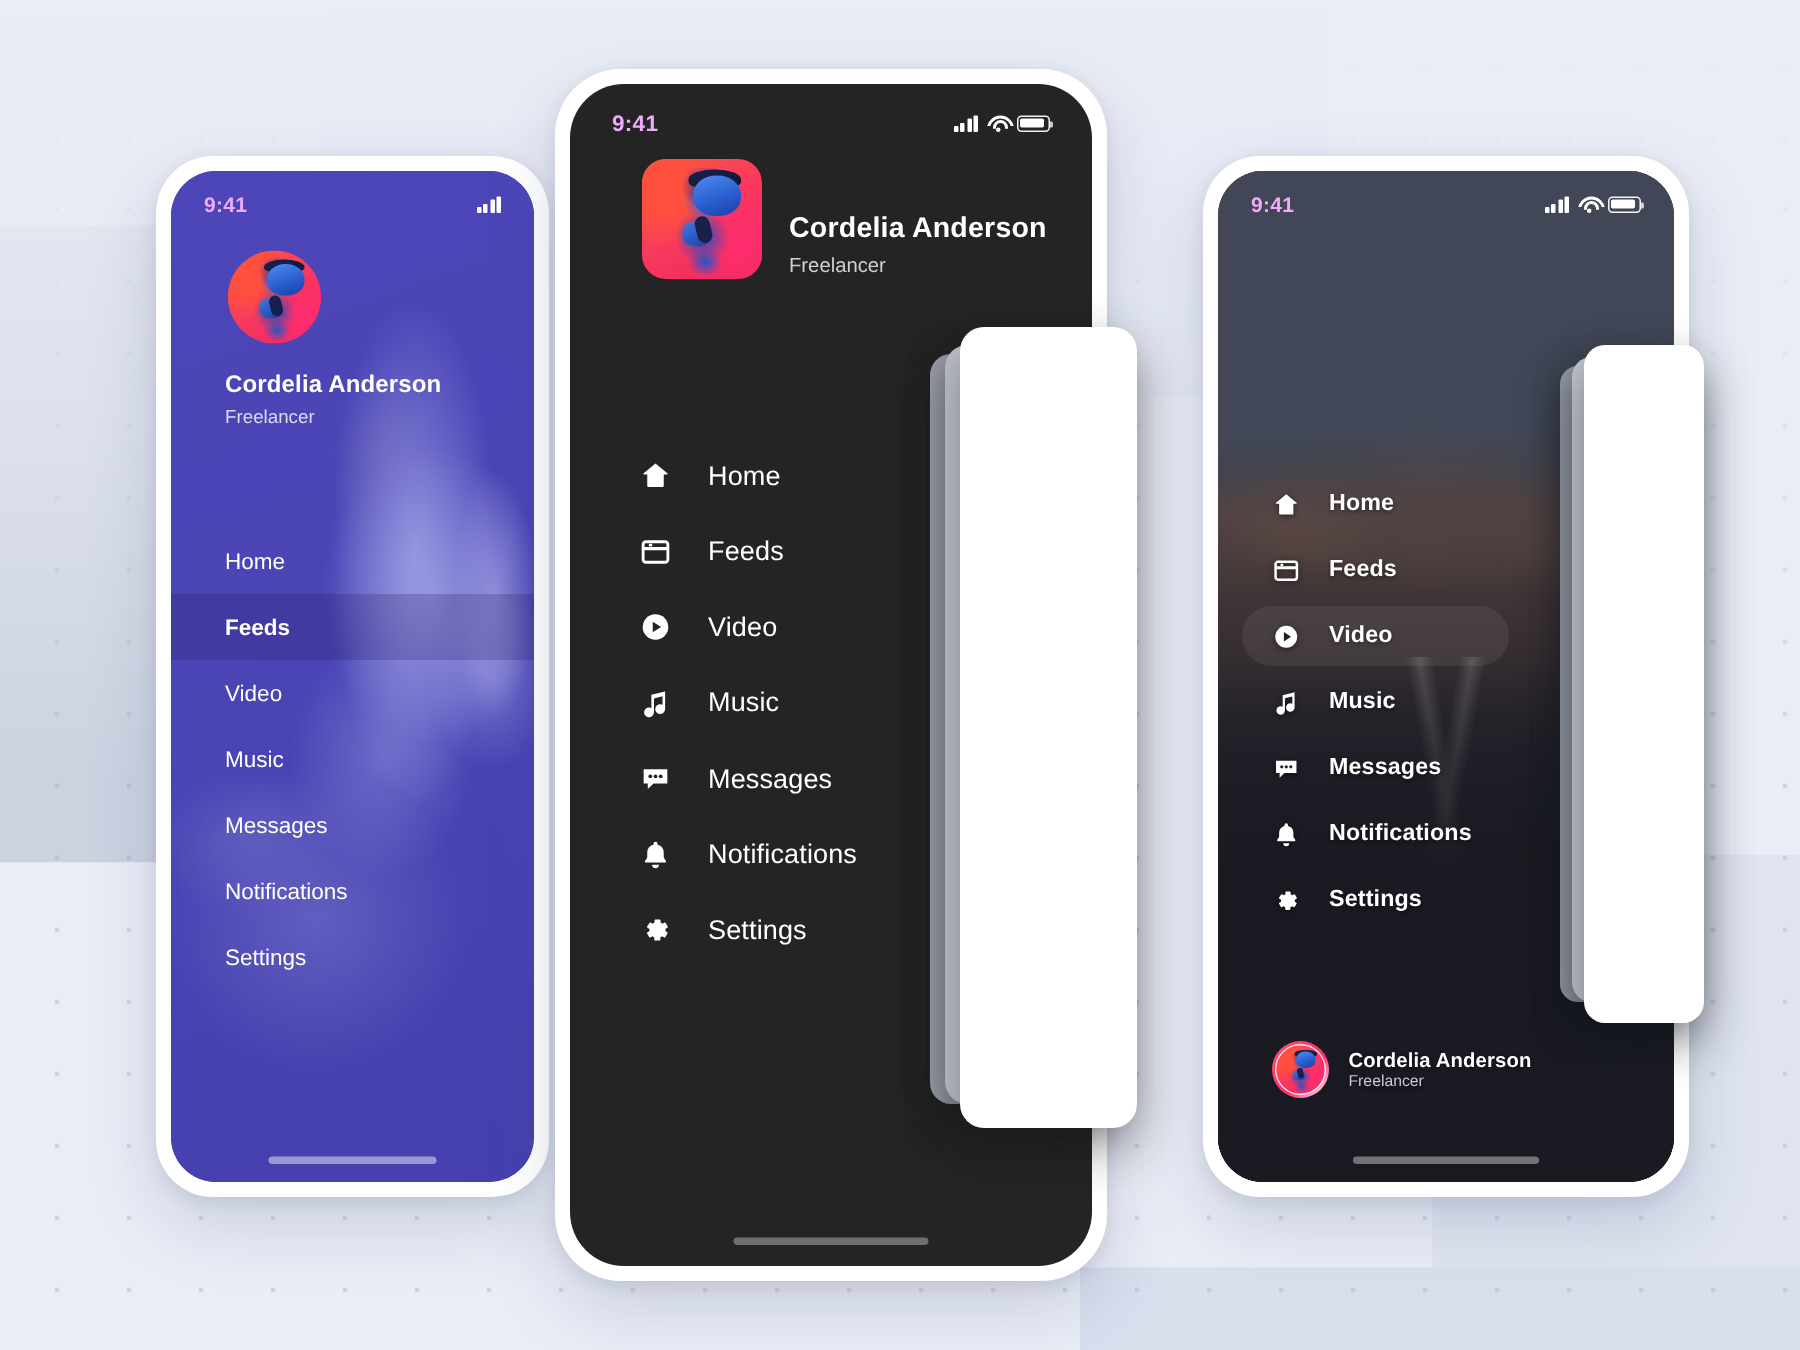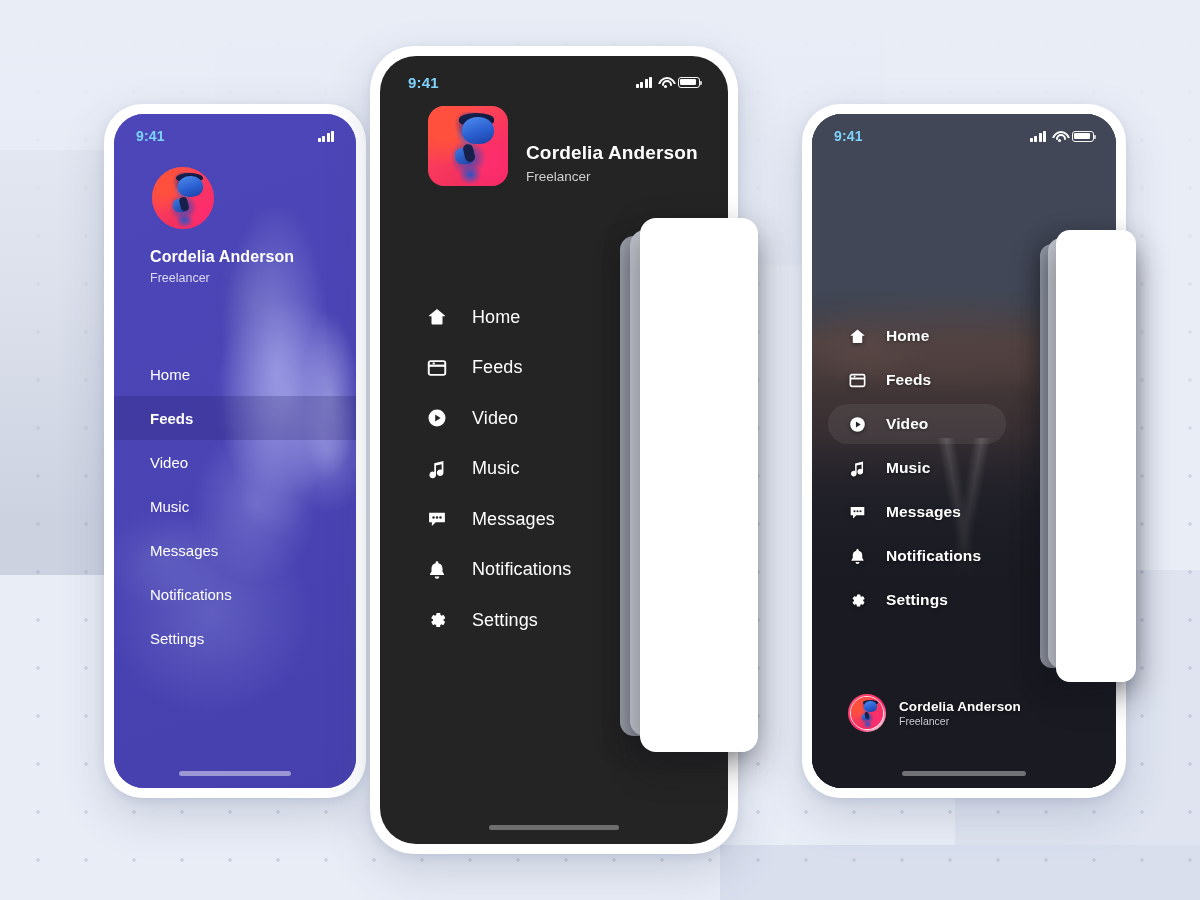--- a/index.html
+++ b/index.html
@@ -49,21 +49,21 @@
   }
   .purple-face{
     position:absolute;left:36%;top:14%;width:74%;height:70%;
     background:
       radial-gradient(ellipse 48% 56% at 42% 34%, rgba(175,177,238,.60), rgba(175,177,238,0) 65%),
       radial-gradient(ellipse 22% 26% at 72% 40%, rgba(196,198,245,.45), rgba(196,198,245,0) 70%),
       radial-gradient(ellipse 30% 20% at 30% 20%, rgba(96,92,178,.55), rgba(96,92,178,0) 70%);
     filter:blur(1px);
   }
   .statusbar{position:absolute;left:0;right:0;top:0;height:44px;display:flex;align-items:center;justify-content:space-between;padding:0 22px;box-sizing:border-box;}
-  .sb-time{font-size:14px;font-weight:bold;color:#7dd3fc;letter-spacing:.2px;}
+  .sb-time{font-size:14px;font-weight:bold;color:#f0abfc;letter-spacing:.2px;}
   .sb-icons{display:flex;align-items:center;gap:6px;}
   .sig{display:flex;align-items:flex-end;gap:1.5px;height:11px;}
   .sig i{display:block;width:3px;background:#fff;border-radius:.7px;}
   .sig i:nth-child(1){height:4px;} .sig i:nth-child(2){height:6px;}
   .sig i:nth-child(3){height:8.5px;} .sig i:nth-child(4){height:11px;}
   .wifi{width:14px;height:11px;position:relative;}
   .wifi::before{content:"";position:absolute;left:0;top:0;width:14px;height:14px;border-radius:50%;
     border:2.1px solid #fff;clip-path:polygon(0 0,100% 0,100% 42%,0 42%);}
   .wifi::after{content:"";position:absolute;left:3.6px;top:3.4px;width:6.8px;height:6.8px;border-radius:50%;
     border:2.1px solid #fff;clip-path:polygon(0 0,100% 0,100% 55%,0 55%);}

